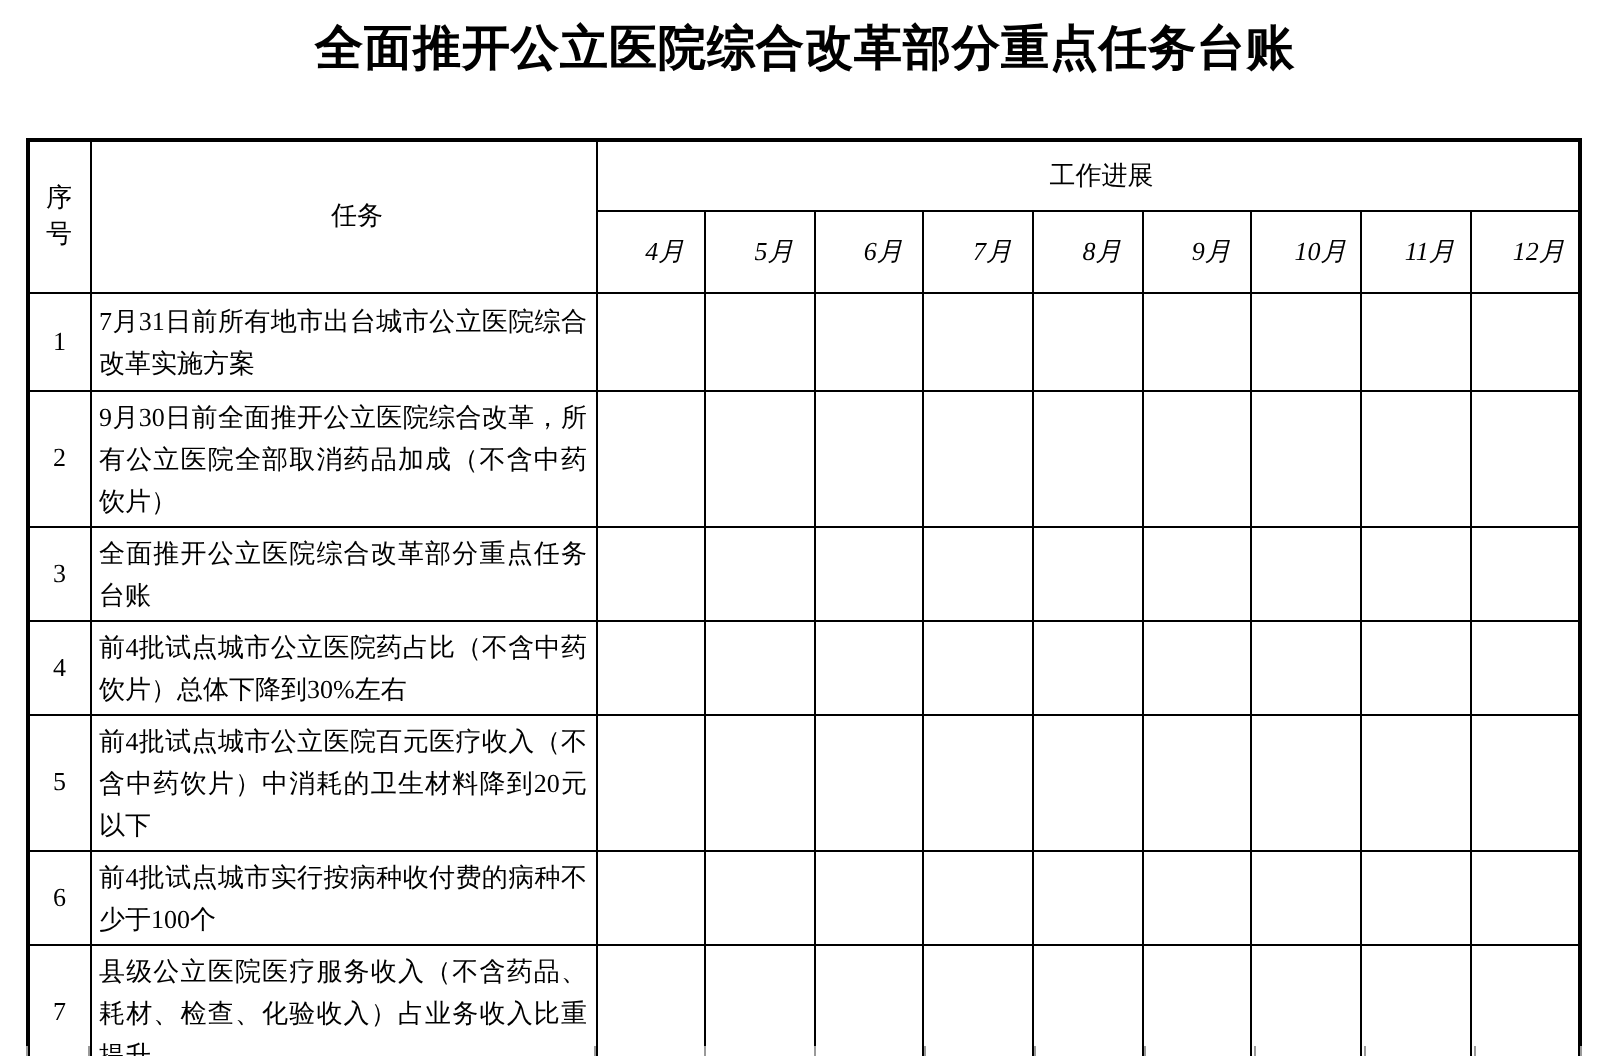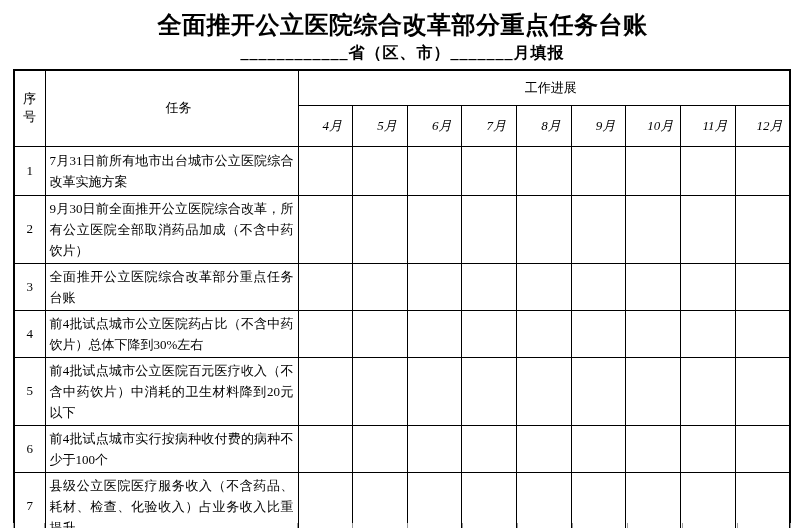--- a/index.html
+++ b/index.html
@@ -46,21 +46,20 @@
     height:5px;border-left:1px solid #9a9a9a;box-sizing:border-box;
   }
   .partial-row .pcell:last-child{border-right:1px solid #9a9a9a;}
 </style>
 </head>
 <body>
 
 <div class="page">
 
   <div class="doc-title">全面推开公立医院综合改革部分重点任务台账</div>
-  <div class="doc-subtitle">____________省（区、市）_______月填报</div>
 
   <table class="task-table">
     <colgroup>
       <col class="c-no">
       <col class="c-task">
       <col>
         <col>
         <col>
         <col>
         <col>

